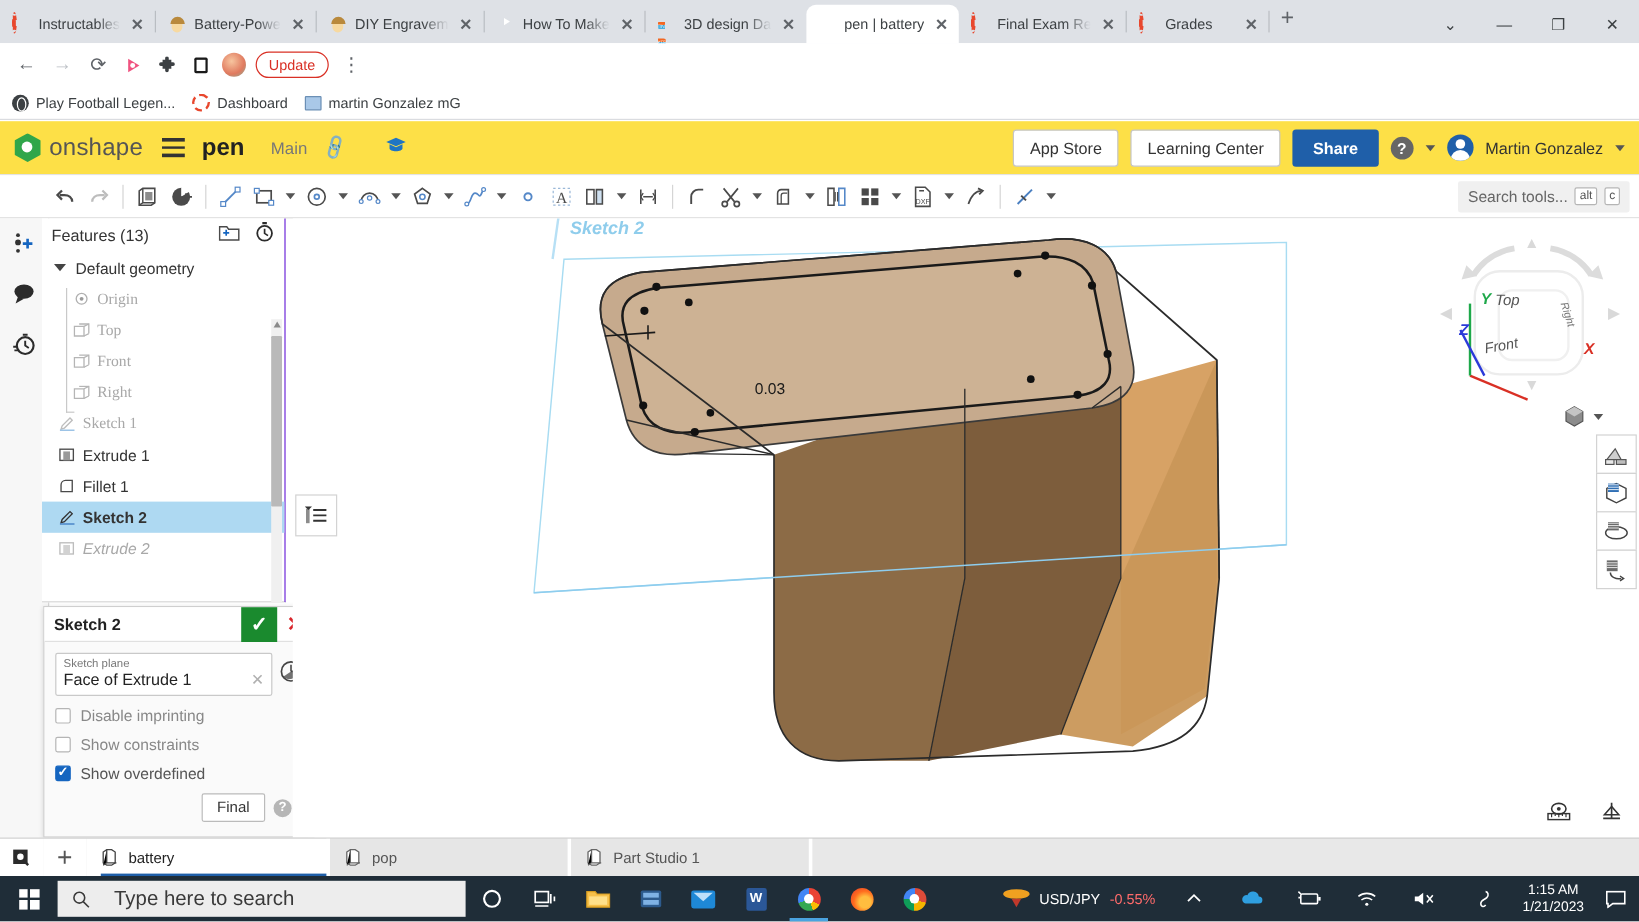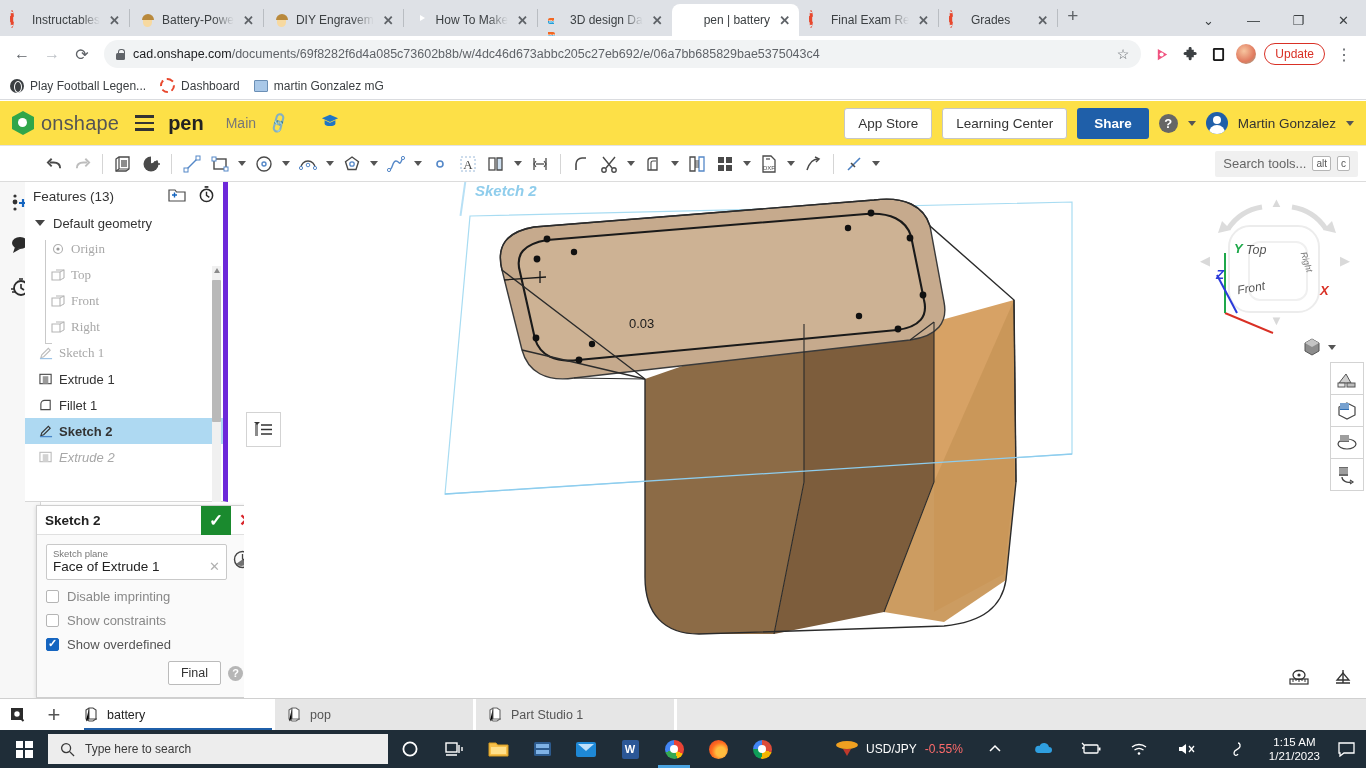--- a/index.html
+++ b/index.html
@@ -151,22 +151,22 @@
   
   .left-rail {
     position: absolute; top: 182px; left: 0; width: 41px; height: 516px;
     background: #f7f7f7; border-right: 1px solid #d8d8d8;
     display: flex; flex-direction: column; align-items: center; padding-top: 8px; gap: 16px;
   }
   .rail-icon { width: 26px; height: 26px; display: flex; align-items: center; justify-content: center; color: #333; }
 
   
   .feature-panel {
-    position: absolute; top: 182px; left: 25px; width: 203px; height: 320px;
-    background: #fff; border-right: 5px solid #6d28d9; border-bottom: 1px solid #d8d8d8;
+    position: absolute; top: 182px; left: 35px; width: 203px; height: 320px;
+    background: #fff; border-right: 1px solid #6d28d9; border-bottom: 1px solid #d8d8d8;
   }
   .fp-head { display: flex; align-items: center; height: 28px; padding: 0 8px; }
   .fp-title { font-size: 13.5px; color: #333; }
   .fp-head-icons { margin-left: auto; display: flex; gap: 12px; align-items: center; color: #444; }
   .fp-filter { display: flex; align-items: center; gap: 8px; padding: 0 8px 6px 10px; }
   .fp-filter-input { flex: 1; height: 24px; border: 1px solid #c9c9c9; border-radius: 2px;
     font-size: 12.5px; font-style: italic; color: #999; padding: 0 7px; display: flex; align-items: center; }
   .tree { font-size: 13px; color: #333; position: relative; }
   .tree-row { height: 26px; display: flex; align-items: center; gap: 6px; padding-left: 8px; }
   .tree-row.indent { padding-left: 26px; }
@@ -264,21 +264,21 @@
   
   .taskbar {
     position: absolute; top: 730px; left: 0; width: 1366px; height: 38px;
     background: #1f2d38; display: flex; align-items: center; color: #fff;
   }
   .tb-start { width: 48px; height: 38px; display: flex; align-items: center; justify-content: center; }
   .tb-winlogo { width: 17px; height: 17px; display: grid; grid-template-columns: 1fr 1fr;
     grid-template-rows: 1fr 1fr; gap: 2px; }
   .tb-winlogo span { background: #fff; }
   .tb-search { width: 340px; height: 30px; background: #ededed; display: flex; align-items: center;
-    gap: 10px; padding: 0 12px; color: #3a3a3a; font-size: 12px; }
+    gap: 20px; padding: 0 12px; color: #3a3a3a; font-size: 17px; }
   .tb-sysicon { width: 44px; height: 38px; display: flex; align-items: center; justify-content: center; }
   .tb-app { width: 44px; height: 38px; display: flex; align-items: center; justify-content: center; position: relative; }
   .tb-app.active::after { content:""; position: absolute; bottom: 0; left: 6px; right: 6px; height: 3px; background: #4aa3e0; }
   .tb-right { margin-left: auto; display: flex; align-items: center; gap: 4px; padding-right: 6px; }
   .tb-stock { display: flex; align-items: center; gap: 8px; font-size: 12px; padding-right: 6px; }
   .tb-stock .pct { color: #ff6b6b; }
   .tb-clock { font-size: 11.5px; line-height: 14px; text-align: center; padding: 0 8px; }
   .tb-notif { width: 28px; height: 38px; display: flex; align-items: center; justify-content: center; }
   .app-mail { width: 20px; height: 15px; background: #1e88d6; border-radius: 2px; position: relative; }
   .app-mail::after { content:""; position:absolute; left:2px; top:2px; border-left:8px solid transparent;
@@ -359,25 +359,20 @@
     <div class="win-btn">—</div>
     <div class="win-btn">❐</div>
     <div class="win-btn">✕</div>
   </div>
 </div>
 
 <div class="browser-toolbar">
   <div class="nav-btn">←</div>
   <div class="nav-btn disabled">→</div>
   <div class="nav-btn">⟳</div>
-  <div class="omnibox">
-    <span class="lock-icon"></span>
-    <span class="url"><span class="host">cad.onshape.com</span><span class="path">/documents/69f8282f6d4a085c73602b8b/w/4dc46d673abbc205c27eb692/e/06a7bb685829bae5375043c4</span></span>
-    <span class="omni-star">☆</span>
-  </div>
   <div class="tb-ext">
     <svg width="15" height="15" viewBox="0 0 16 16">
         <path d="M3 2l10 6-10 6z" fill="#f0527f"></path>
         <circle cx="7" cy="8" r="2.2" fill="#fff"></circle>
       </svg>
   </div>
   <div class="tb-ext">
     <svg width="15" height="15" viewBox="0 0 16 16">
         <path d="M6 1.5a1.6 1.6 0 013.2 0V3h2.3v2.3h1.5a1.6 1.6 0 010 3.2H11.5V11H9.2v1.5a1.6 1.6 0 01-3.2 0V11H3.7V8.5H2.2a1.6 1.6 0 010-3.2h1.5V3H6z" fill="#3c4043"></path>
       </svg>

